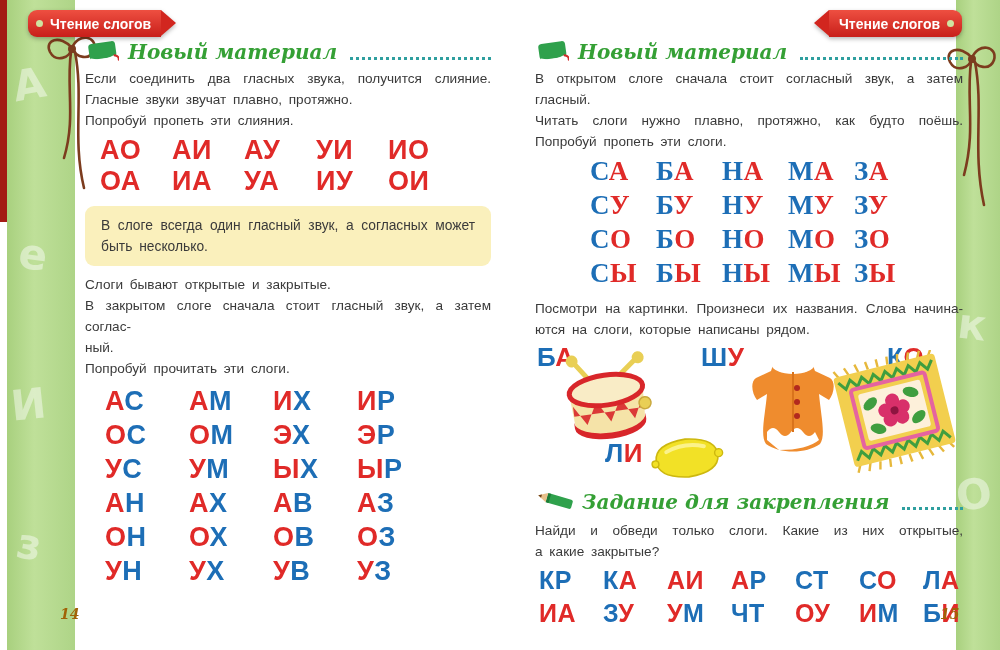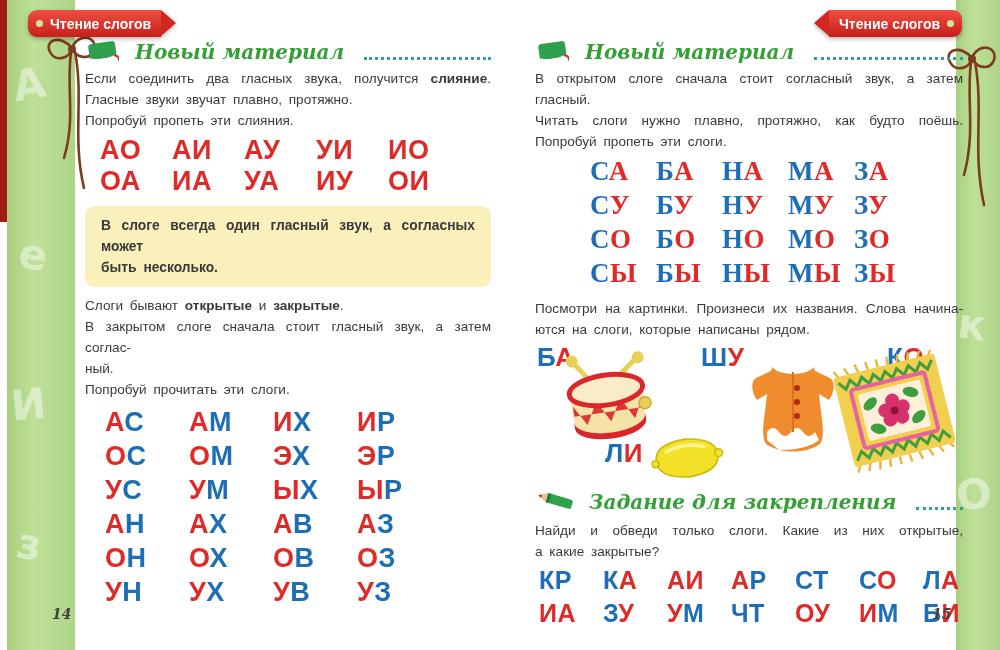--- a/index.html
+++ b/index.html
@@ -20,28 +20,28 @@
   .b-left .b-body{border-radius:9px 0 0 9px;padding:0 10px 0 22px;}
   .b-right .b-body{border-radius:0 9px 9px 0;padding:0 22px 0 10px;}
   .arrow-r{width:0;height:0;border-top:13.5px solid transparent;border-bottom:13.5px solid transparent;border-left:15px solid #d2261f;}
   .arrow-l{width:0;height:0;border-top:13.5px solid transparent;border-bottom:13.5px solid transparent;border-right:15px solid #d2261f;}
   .b-dot{position:absolute;top:10px;width:7px;height:7px;border-radius:50%;background:#cfe3a0;}
   
   .col{position:absolute;top:38px;}
   #col-left{left:85px;width:406px;}
   #col-right{left:535px;width:428px;}
   
-  .sec-head{display:flex;align-items:center;gap:16px;height:28px;}
+  .sec-head{display:flex;align-items:center;gap:9px;height:28px;}
   .sec-title{font-family:"DejaVu Serif",serif;font-style:italic;font-weight:bold;color:#35a035;font-size:20px;white-space:nowrap;}
   .dots{flex:1;border-bottom:3px dotted #2f9f9f;height:12px;margin-left:4px;}
   
   .para{color:#3a3a3a;font-size:13.6px;line-height:21px;width:100%;}
   .tline{display:block;white-space:nowrap;word-spacing:0.22em;}
   .tline.just{white-space:normal;text-align:justify;text-align-last:justify;word-spacing:0.1em;}
-  .bold{font-weight:bold;}
+  .bold{font-weight:normal;}
   
   .note-box{background:#faf0bc;border-radius:9px;padding:9px 16px;margin-top:9px;position:relative;}
   .note-box .para{font-weight:bold;font-size:13.8px;line-height:21px;}
   
   .syl{font-weight:bold;letter-spacing:0.5px;white-space:nowrap;}
   .lr{color:#e02a28;}
   .lb{color:#1d6eb6;}
   .grid{display:grid;justify-items:start;}
   #vowel-grid{grid-template-columns:repeat(5,72px);margin-left:15px;margin-top:4px;}
   #vowel-grid .syl{font-size:27px;line-height:31px;}
@@ -49,21 +49,21 @@
   #left-grid .syl{font-size:27px;line-height:34px;}
   #right-grid{grid-template-columns:repeat(5,66px);margin-left:55px;margin-top:2px;}
   #right-grid .syl{font-size:27px;line-height:34px;font-family:Liberation Serif, serif;}
   #task-grid{grid-template-columns:repeat(7,64px);margin-left:4px;margin-top:2px;}
   #task-grid .syl{font-size:25px;line-height:33px;}
   
   #pictures{position:relative;height:146px;margin-top:2px;}
   .pic-label{position:absolute;font-weight:bold;font-size:26px;}
   .pic{position:absolute;}
   
-  .page-num{position:absolute;top:606px;color:#404040;font-family:"DejaVu Serif",serif;font-style:italic;font-weight:bold;font-size:14px;}
+  .page-num{position:absolute;top:606px;color:#a16207;font-family:"DejaVu Serif",serif;font-style:italic;font-weight:bold;font-size:14px;margin-left:8px;}
   #page-num-left{left:52px;}
   #page-num-right{left:932px;font-style:italic;}
   .mt2{margin-top:2px;} .mt4{margin-top:4px;} .mt8{margin-top:8px;}
 </style>
 </head>
 <body>
 
 <div class="strip" id="strip-left">
   <span class="wm" style="left:6px;top:60px;transform:rotate(-10deg);">А</span>
   <span class="wm" style="left:12px;top:230px;transform:rotate(8deg);">е</span>

